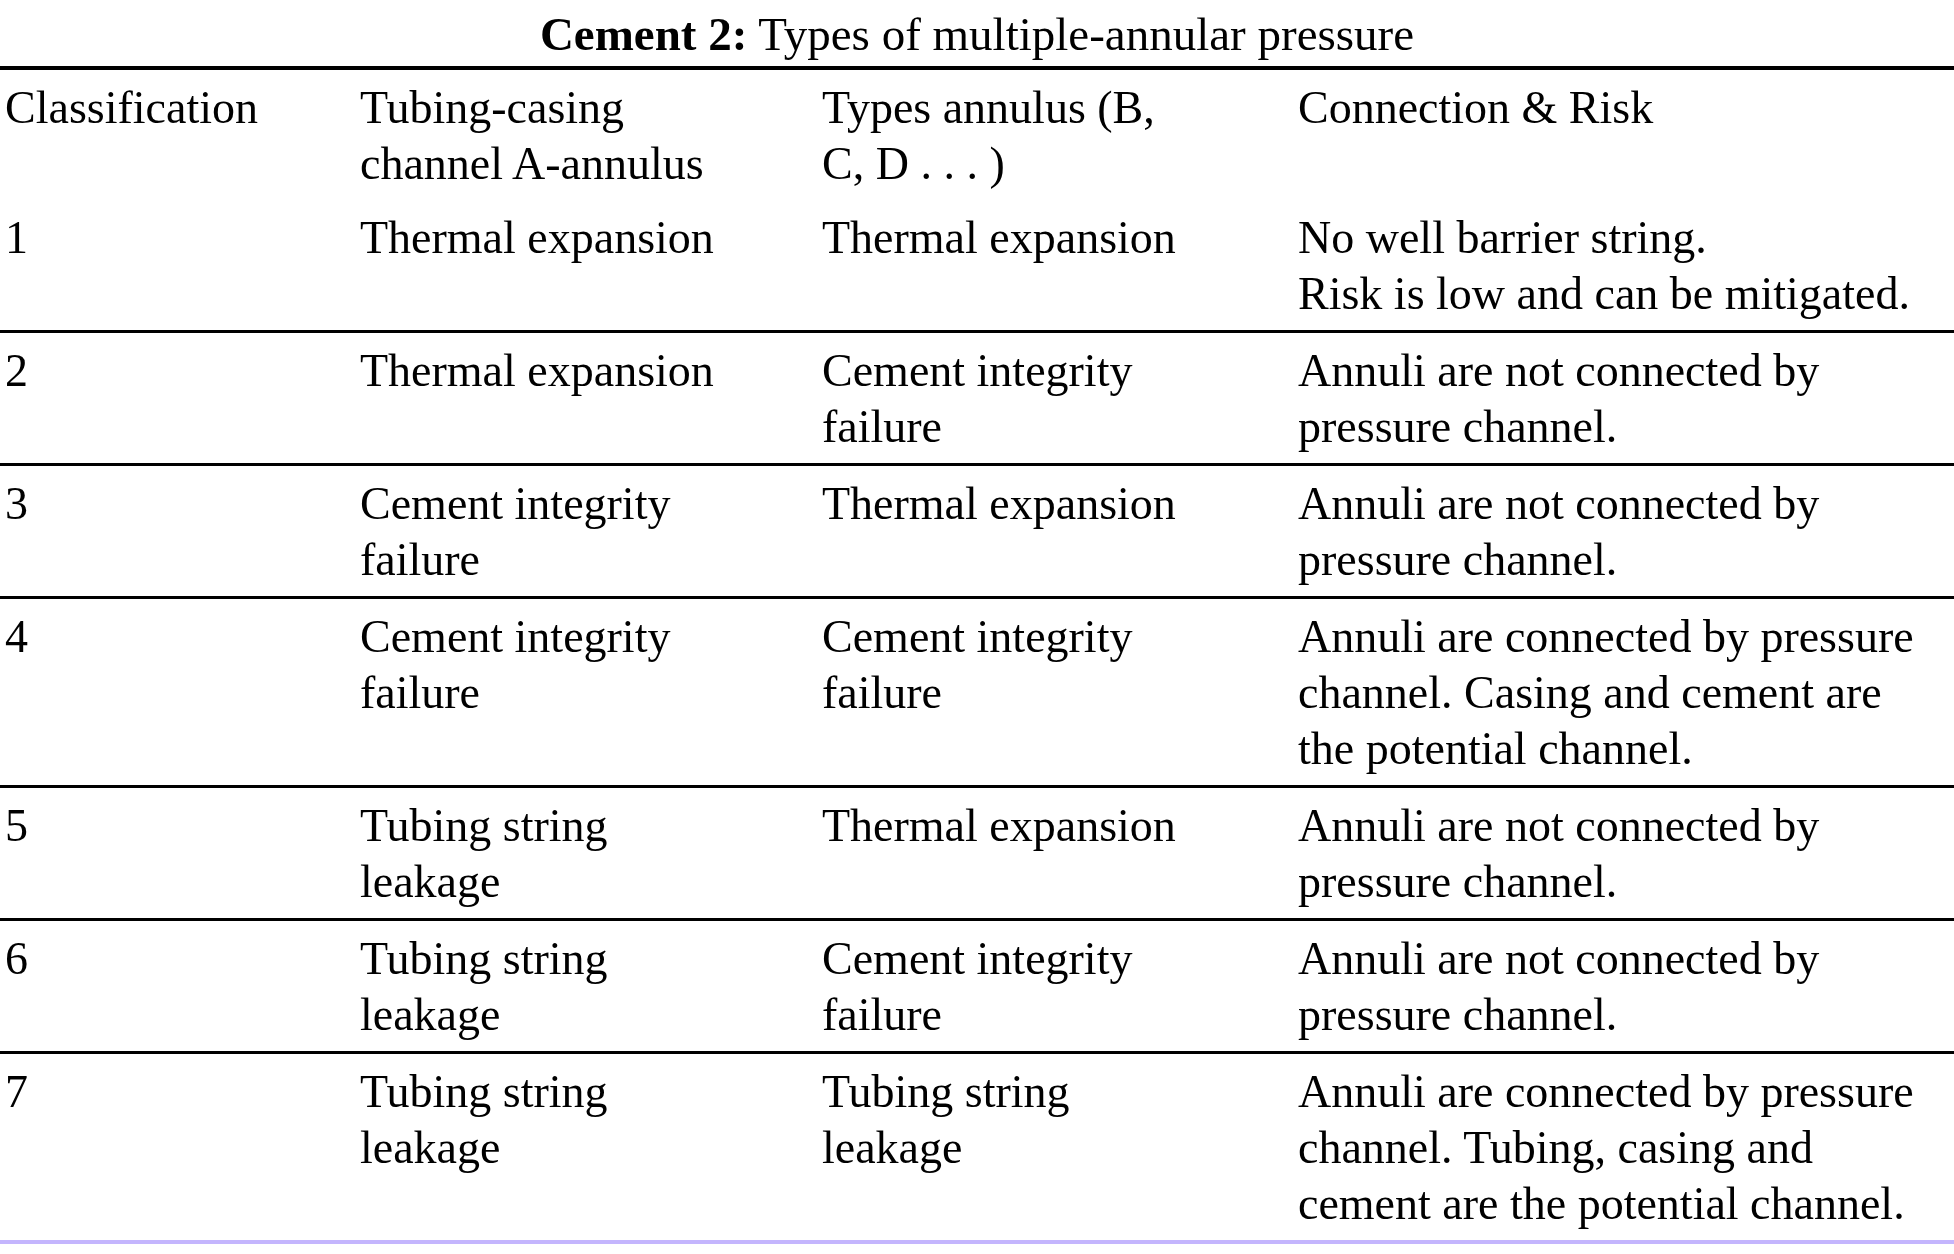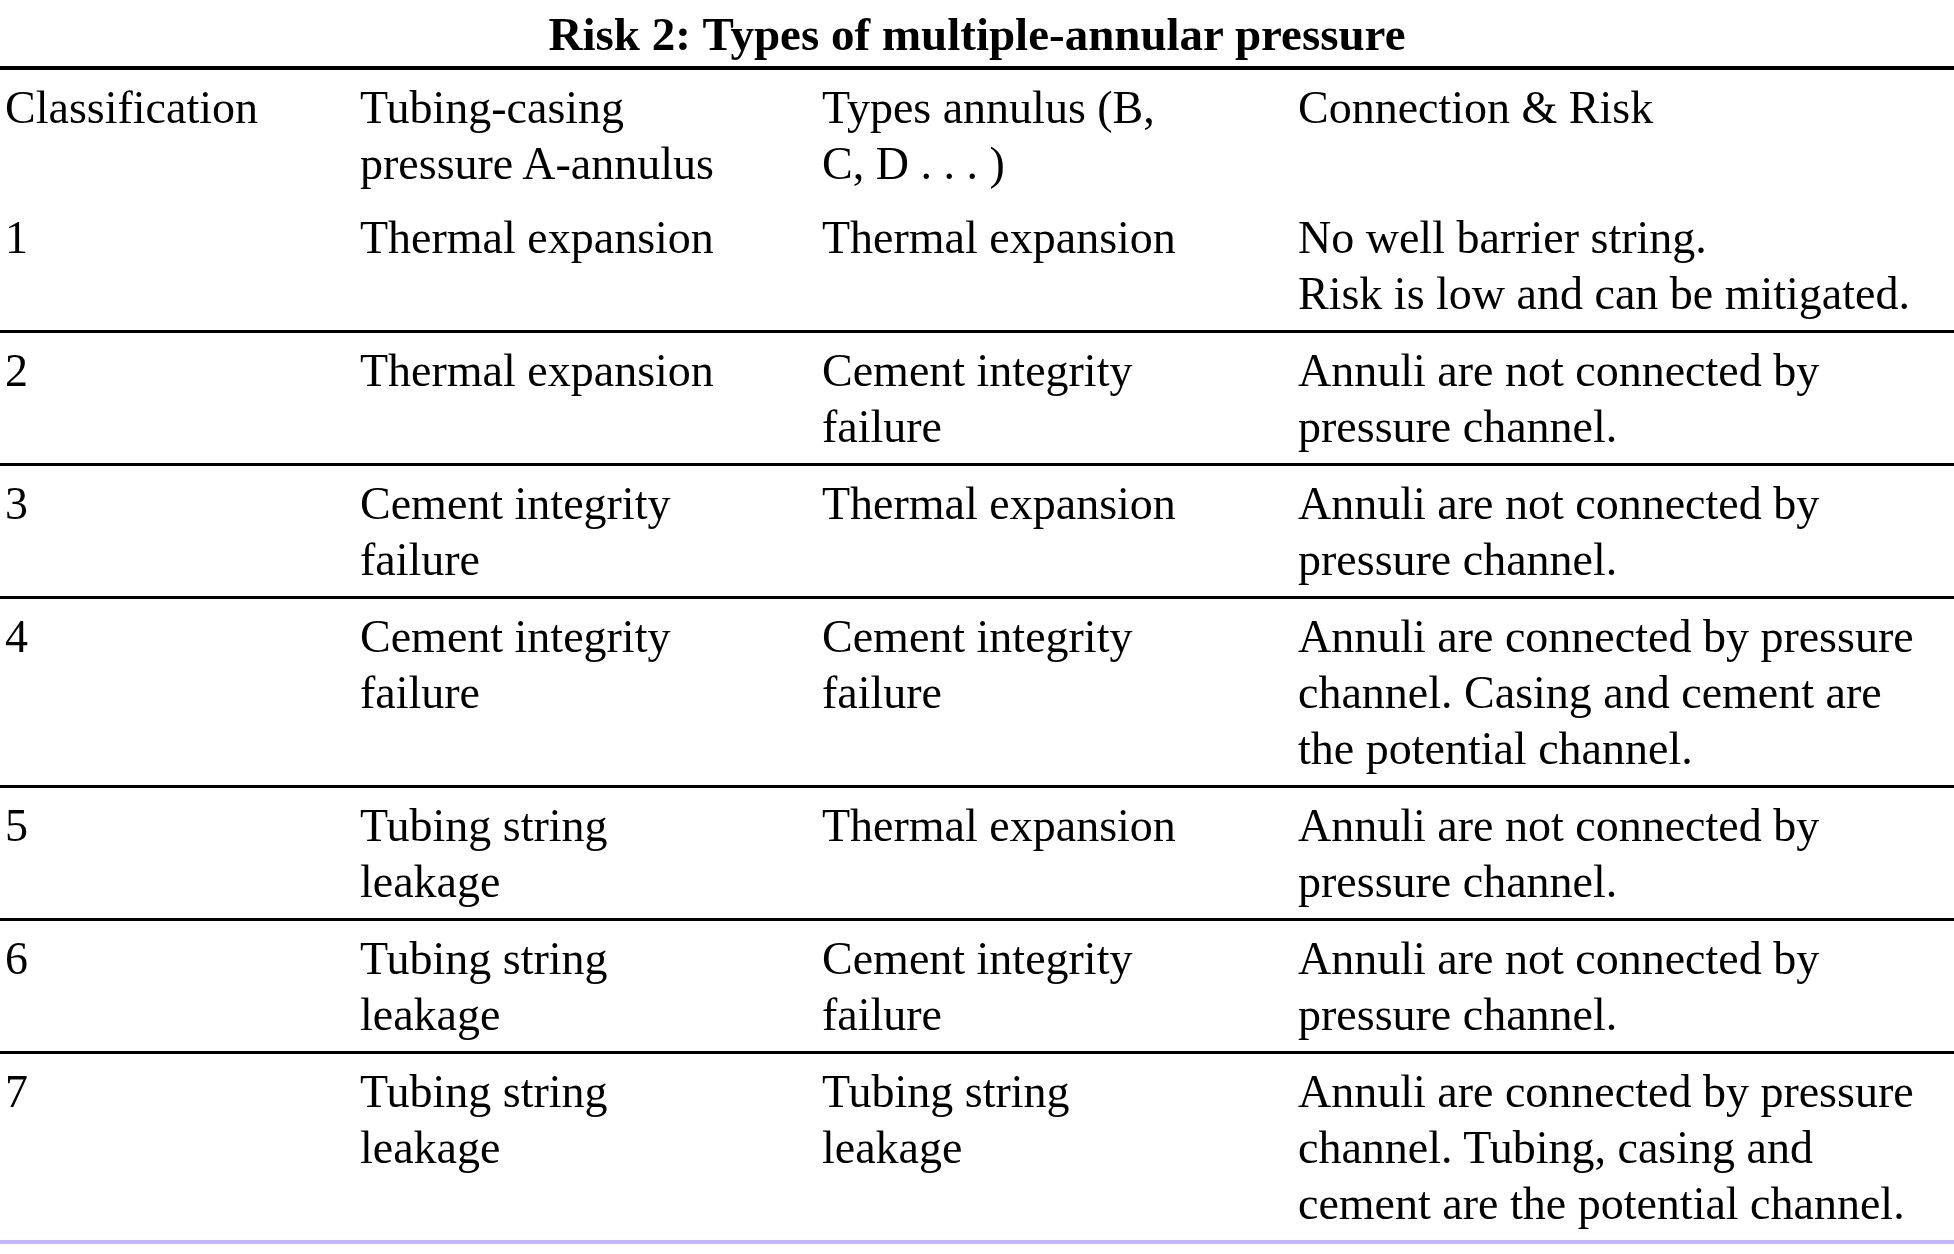--- a/index.html
+++ b/index.html
@@ -21,21 +21,21 @@
     font-size: 47px;
     line-height: 56px;
     padding-top: 6px;
     height: 66px;
     box-sizing: border-box;
   }
   .caption .caption-label {
     font-weight: bold;
   }
   .caption .caption-text {
-    font-weight: bold;
+    font-weight: normal;
   }
   table.data-table {
     width: 1954px;
     border-collapse: collapse;
     table-layout: fixed;
     border-top: 4px solid #000000;
     border-bottom: 4px solid #c4b5fd;
   }
   table.data-table tr {
     border-bottom: 3px solid #000000;
@@ -62,36 +62,36 @@
   table.data-table td:first-child {
     padding-left: 5px;
   }
 </style>
 </head>
 <body>
 
 <div class="page">
 
   <div class="caption">
-    <span class="caption-label">Risk 2:</span>
+    <span class="caption-label">Cement 2:</span>
     <span class="caption-text">Types of multiple-annular pressure</span>
   </div>
 
   <table class="data-table">
     <colgroup>
       <col class="col-class">
       <col class="col-aann">
       <col class="col-cann">
       <col class="col-risk">
     </colgroup>
     <thead>
       <tr>
         <th>Classification</th>
         <th>Tubing-casing
-pressure A-annulus</th>
+channel A-annulus</th>
         <th>Types annulus (B,
 C, D . . . )</th>
         <th>Connection &amp; Risk</th>
       </tr>
     </thead>
     <tbody>
       <tr>
         <td>1</td>
         <td>Thermal expansion</td>
         <td>Thermal expansion</td>

